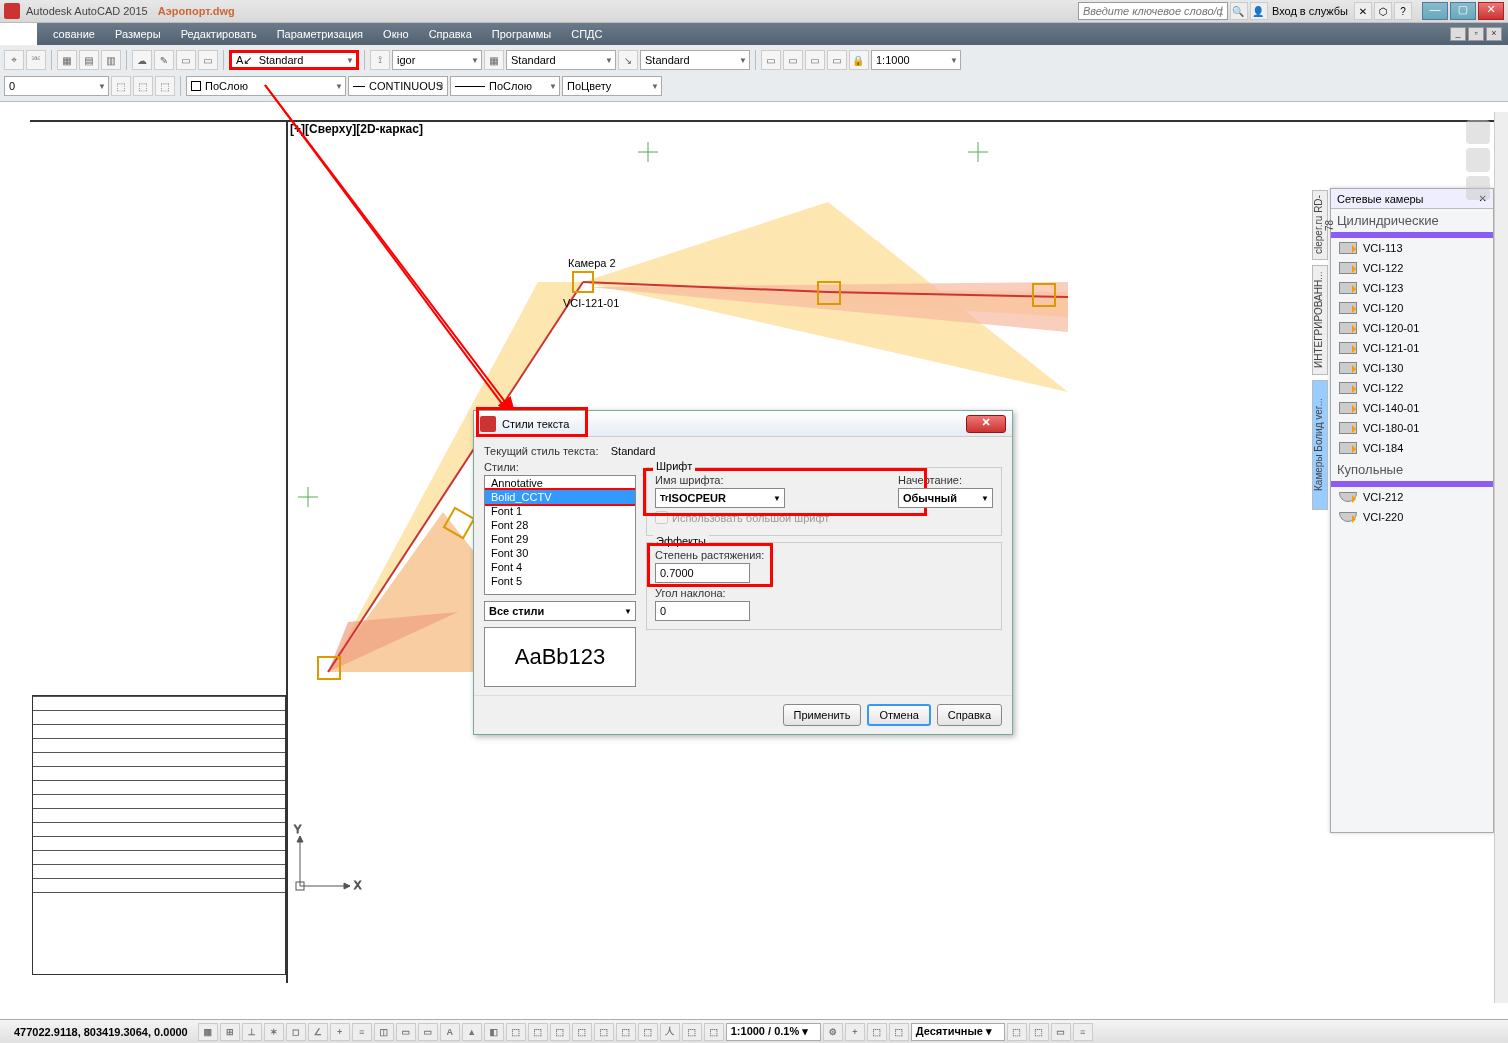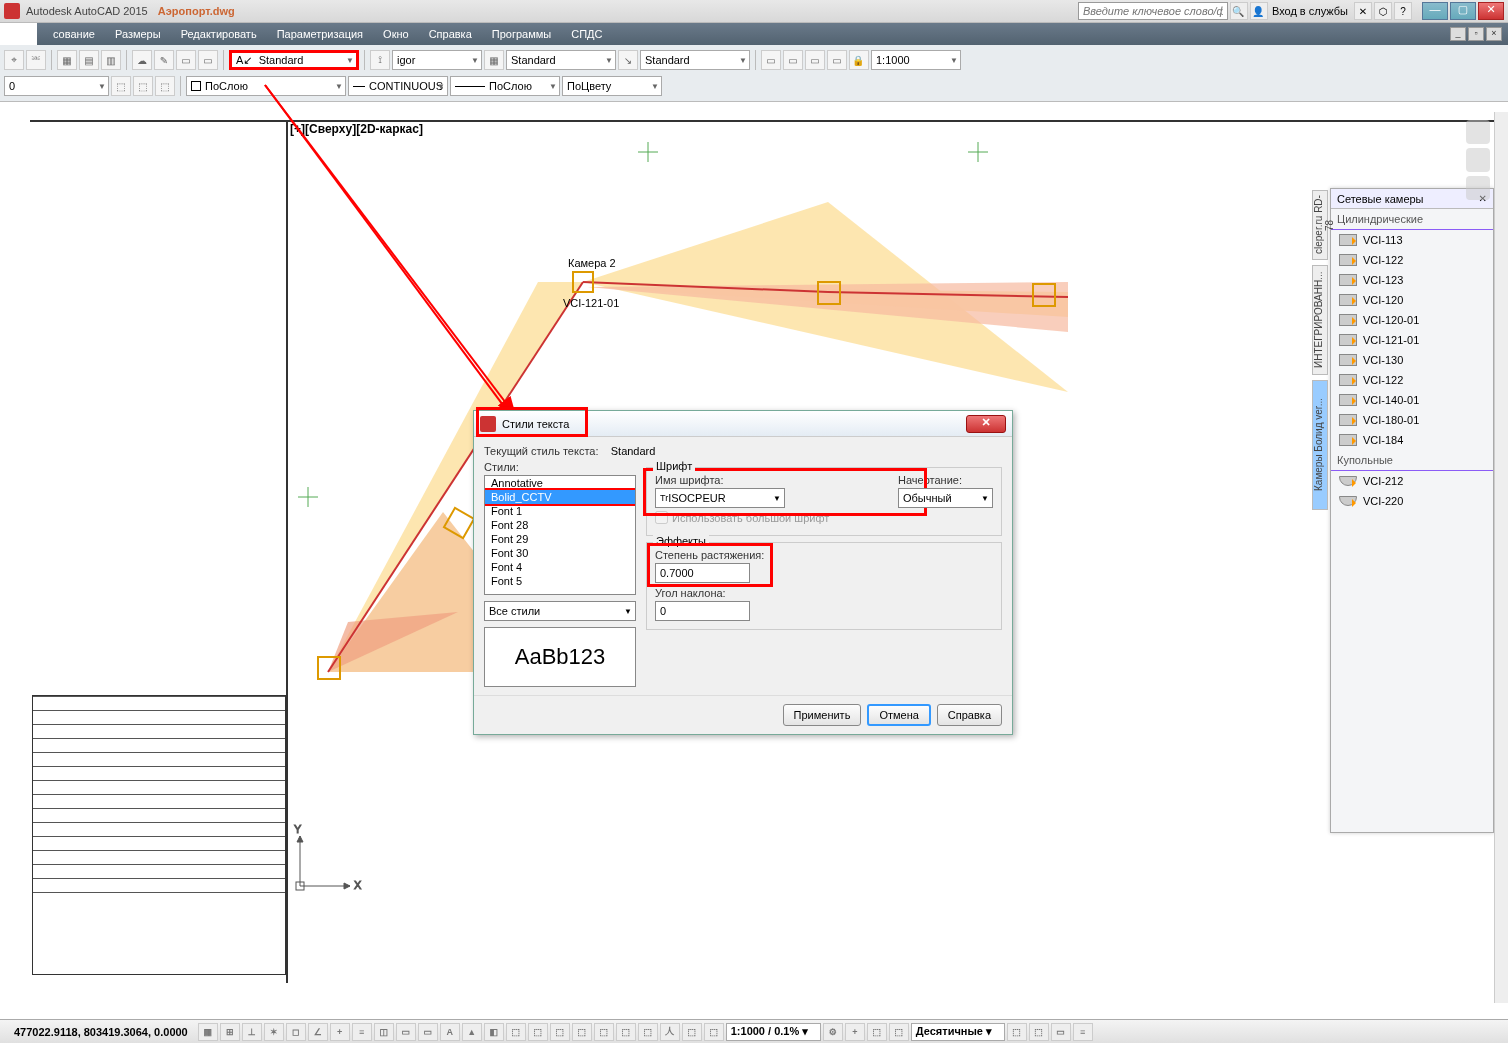--- a/index.html
+++ b/index.html
@@ -47,37 +47,37 @@
 .dialog { position: absolute; left: 473px; top: 410px; width: 540px; background: #f0f0f0; border: 1px solid #7a9; box-shadow: 2px 2px 6px rgba(0,0,0,.3); }
 .dialog .dlg-title { height: 26px; background: linear-gradient(#fff,#e4ecf4); border-bottom: 1px solid #ccc; display: flex; align-items: center; padding: 0 6px; font-size: 12px; }
 .dialog .dlg-title .dlg-icon { width: 16px; height: 16px; background: #c33; border-radius: 2px; margin-right: 6px; }
 .dialog .dlg-title .dlg-close { margin-left: auto; width: 40px; height: 18px; background: linear-gradient(#e77,#c33); border: 1px solid #911; border-radius: 3px; color: #fff; text-align: center; font-weight: bold; }
 .dialog .dlg-body { padding: 8px 10px; }
 .dialog .label { font-size: 11px; color: #333; margin-bottom: 2px; }
 .dialog .listbox { width: 152px; height: 120px; background: #fff; border: 1px solid #888; overflow: hidden; font-size: 11px; }
 .dialog .listbox .item { padding: 1px 6px; }
 .dialog .listbox .item.sel { background: #39f; color: #fff; }
 .dialog .listbox .item.sel.boxed { outline: 2px solid #f00; }
-.dialog .combo { height: 20px; background: #fff; border: 1px solid #888; padding: 0 16px 0 4px; position: relative; display: inline-flex; align-items: center; }
+.dialog .combo { height: 20px; background: #fff; border: 1px solid #888; padding: 0 16px 0 4px; position: relative; display: inline-flex; align-items: center; font-weight: bold; }
 .dialog .combo .arrow { position: absolute; right: 3px; font-size: 8px; }
 .dialog .txt-input { height: 20px; background: #fff; border: 1px solid #888; padding: 0 4px; }
 .dialog .group { border: 1px solid #ccc; padding: 6px 8px 8px; margin-top: 6px; position: relative; }
 .dialog .group-label { position: absolute; top: -8px; left: 6px; background: #f0f0f0; padding: 0 3px; font-size: 11px; }
 .dialog .chk { display: flex; align-items: center; gap: 4px; margin: 3px 0; font-size: 11px; }
 .dialog .chk input { width: 13px; height: 13px; }
 .dialog .btn { height: 22px; padding: 0 10px; background: linear-gradient(#fdfdfd,#e4e4e4); border: 1px solid #888; border-radius: 3px; font-size: 11px; }
 .dialog .btn.default { border: 2px solid #39f; }
 .dialog .preview-box { width: 152px; height: 60px; background: #fff; border: 1px solid #888; display: flex; align-items: center; justify-content: center; font-size: 22px; font-family: 'Arial Narrow', sans-serif; }
 .dialog .buttons-row { display: flex; justify-content: flex-end; gap: 6px; padding: 8px 10px; border-top: 1px solid #ddd; }
 .redbox { border: 3px solid #f00; position: absolute; pointer-events: none; }
 
 
 .palette { position: absolute; right: 14px; top: 188px; width: 164px; bottom: 210px; background: #f4f5f7; border: 1px solid #aaa; box-shadow: 0 0 4px rgba(0,0,0,.2); }
 .palette .p-head { height: 20px; background: #eef; border-bottom: 1px solid #bbb; display: flex; align-items: center; padding: 0 6px; font-size: 11px; }
-.palette .p-section { padding: 4px 6px; font-size: 11px; color: #555; border-bottom: 1px solid #8b5cf6; }
+.palette .p-section { padding: 4px 6px; font-size: 13px; color: #555; border-bottom: 6px solid #8b5cf6; }
 .palette .p-item { display: flex; align-items: center; gap: 6px; padding: 4px 8px; font-size: 11px; }
 .palette .p-item .cam-icon { width: 18px; height: 12px; background: #ccc; border: 1px solid #888; position: relative; }
 .palette .p-item .cam-icon::after { content:''; position: absolute; right: -4px; top: 2px; border: 4px solid transparent; border-left-color: #f90; }
 .palette .p-item .cam-icon.dome { border-radius: 0 0 10px 10px; height: 10px; }
 .vert-title { position: absolute; width: 16px; writing-mode: vertical-rl; transform: rotate(180deg); font-size: 10px; color: #444; background: #eee; border: 1px solid #bbb; text-align: center; padding: 4px 0; }
 
 
 .status-bar { position: absolute; bottom: 0; left: 0; right: 0; height: 24px; background: linear-gradient(#f4f4f4,#e0e0e0); border-top: 1px solid #aaa; display: flex; align-items: center; padding: 0 6px; gap: 2px; font-weight: bold; }
 .status-bar .coords { padding: 0 8px; font-size: 11px; }
 .status-bar .st-btn { width: 20px; height: 18px; background: #eee; border: 1px solid #ccc; font-size: 9px; display: inline-flex; align-items: center; justify-content: center; color: #777; }

